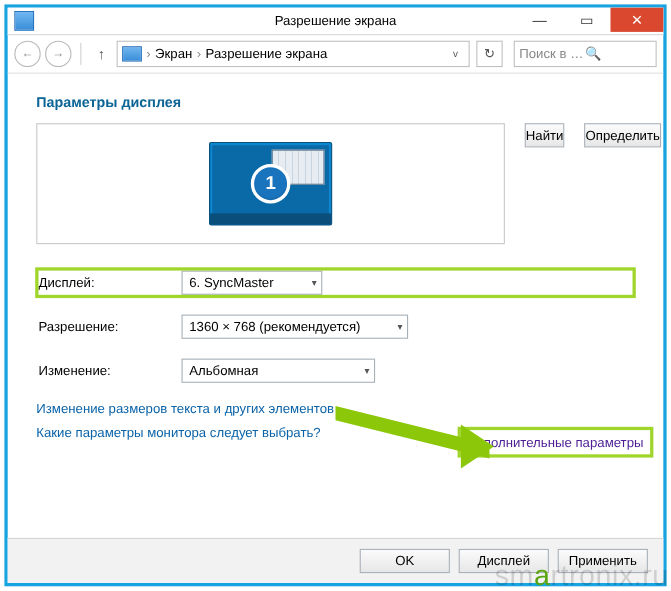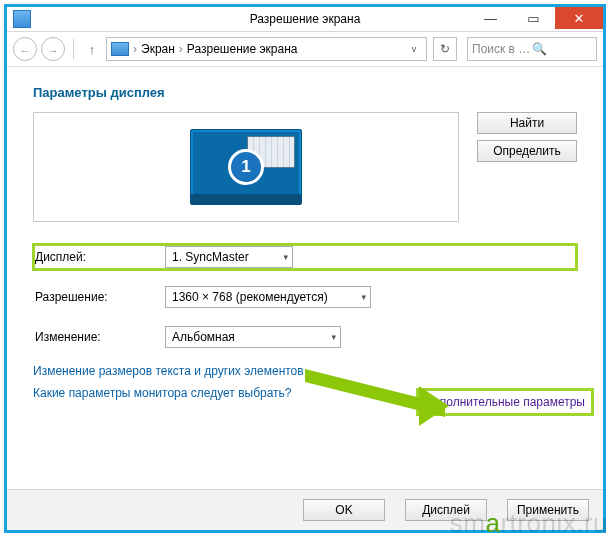--- a/index.html
+++ b/index.html
@@ -22,32 +22,32 @@
 .search{width:120px;height:22px;border:1px solid #c0c0c0;display:flex;align-items:center;padding:0 4px;margin-left:6px;color:#888}
 .search span{flex:1;white-space:nowrap;overflow:hidden;text-overflow:ellipsis}
 .content{padding:18px 26px 10px}
 h2{margin:0 0 12px;font-size:13px;font-weight:bold;color:#0a6496}
 .preview-row{display:flex;gap:18px;align-items:flex-start}
 .preview-box{flex:1;border:1px solid #c8c8c8;height:108px;display:flex;align-items:center;justify-content:center}
 .monitor{width:110px;height:74px;background:#0a6aa8;border:1px solid #08517f;position:relative;box-shadow:inset 0 0 0 2px #0d86ce;border-radius:2px}
 .monitor .wall{position:absolute;right:6px;top:6px;width:46px;height:30px;background:repeating-linear-gradient(90deg,#e6ecf2 0 5px,#c8d4df 5px 6px),#e6ecf2;border:1px solid #5a7890}
 .monitor .num{position:absolute;left:50%;top:50%;transform:translate(-50%,-50%);width:30px;height:30px;border-radius:50%;background:radial-gradient(circle at 50% 45%,#1a74bd 0 60%,#0a5290 100%);border:3px solid #fff;display:flex;align-items:center;justify-content:center;color:#fff;font-size:17px;font-weight:bold}
 .monitor .task{position:absolute;bottom:0;left:0;right:0;height:10px;background:#0a4e7c}
-.side-btns{width:100px;display:flex;flex-direction:column;gap:6px}
+.side-btns{width:100px;display:flex;flex-direction:row;gap:18px}
 .btn{height:20px;border:1px solid #aab1b8;background:linear-gradient(#fbfbfb,#e7e7e7);text-align:center;line-height:20px;font-size:12px;cursor:default}
 .rows{margin-top:22px}
 .row{display:flex;align-items:center;height:26px;margin-bottom:14px}
 .row label{width:130px;padding-left:2px}
 .sel{height:20px;border:1px solid #a8b0b7;background:#fff;display:flex;align-items:center;padding:0 4px 0 6px;justify-content:space-between;color:#000}
 .sel .ar{font-size:9px;color:#555}
 .hl{outline:3px solid #a0d62c;outline-offset:-2px}
 .links{}
 .link{color:#0a63a8;margin-bottom:8px;cursor:pointer}
 .adv-link{position:absolute;right:12px;top:384px;color:#4c1d95;outline:3px solid #a0d62c;padding:4px 6px;cursor:pointer}
-.footer{position:absolute;left:0;right:0;bottom:0;height:40px;border-top:1px solid #d6d6d6;background:#f2f2f2;display:flex;align-items:center;justify-content:flex-end;gap:20px;padding-right:14px}
+.footer{position:absolute;left:0;right:0;bottom:0;height:40px;border-top:1px solid #d6d6d6;background:#f2f2f2;display:flex;align-items:center;justify-content:flex-end;gap:8px;padding-right:14px}
 .footer .btn{width:80px}
 .arrow{position:absolute;left:298px;top:362px;pointer-events:none}
 .arrow-line{width:140px;height:30px;border-top:13px solid #8cc70a;transform:skewY(14deg);transform-origin:left top}
 .arrow-head{position:absolute;right:-4px;top:17px;width:0;height:0;border-left:30px solid #8cc70a;border-top:20px solid transparent;border-bottom:20px solid transparent}
 .watermark{position:absolute;right:2px;bottom:-2px;font-size:26px;font-family:Arial,sans-serif;letter-spacing:.5px;color:rgba(0,0,0,.15)}
 .watermark b{color:#59a50f;font-weight:normal}
 .addr-chev{width:16px;display:flex;justify-content:center;color:#555;font-size:9px}
 </style>
 </head>
 <body>
@@ -100,21 +100,21 @@
         <div class="side-btns">
           <div class="btn">Найти</div>
           <div class="btn">Определить</div>
         </div>
       </div>
 
       <div class="rows">
         <div class="row hl">
           <label>Дисплей:</label>
           <div class="sel" style="width:116px">
-            <span>1. SyncMaster</span>
+            <span>6. SyncMaster</span>
             <span class="ar">▾</span>
           </div>
         </div>
         <div class="row">
           <label>Разрешение:</label>
           <div class="sel" style="width:194px">
             <span>1360 × 768 (рекомендуется)</span>
             <span class="ar">▾</span>
           </div>
         </div>

